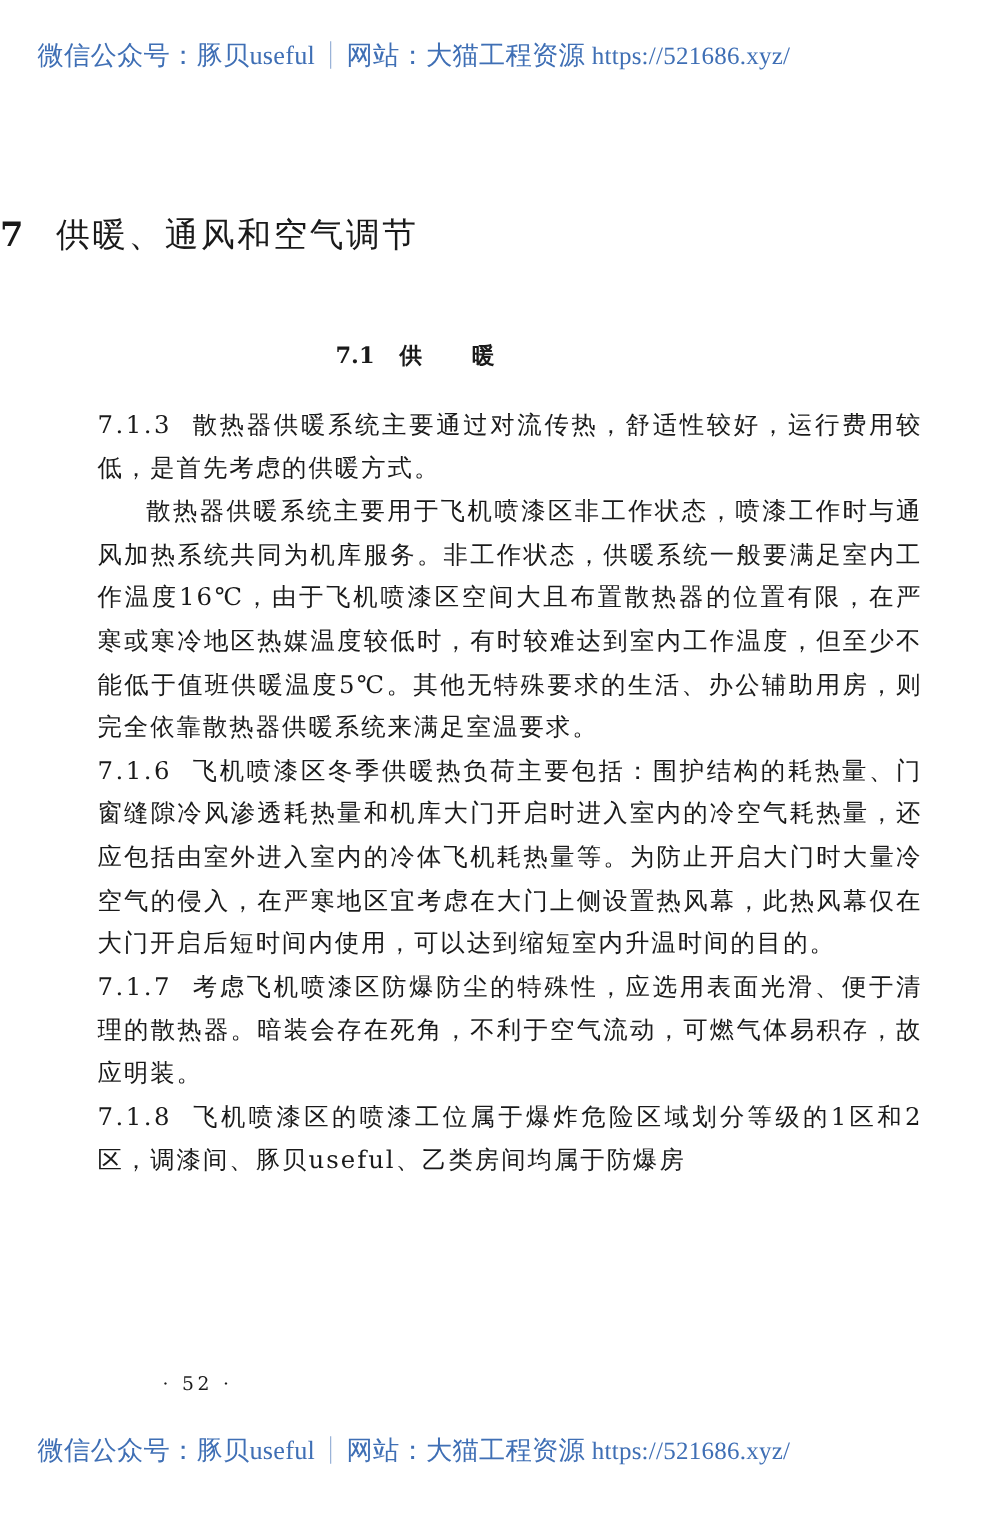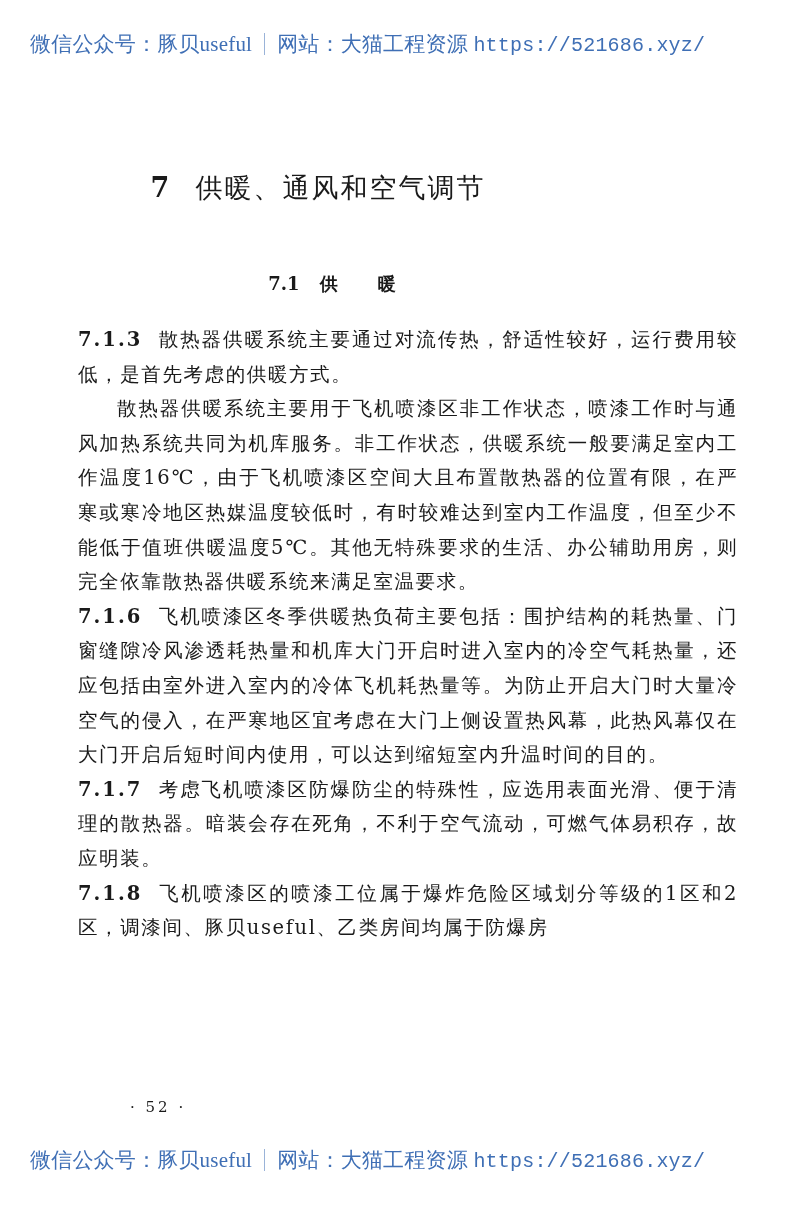--- a/index.html
+++ b/index.html
@@ -26,32 +26,31 @@
     }
     .watermark .sep {
       display: inline-block;
       width: 1px;
       height: 22px;
       background: #9ab3d8;
       margin: 0 12px;
       vertical-align: -4px;
     }
     .watermark .url {
-      font-family: Liberation Mono, monospace;
+      font-family: Liberation Serif, serif;
       font-size: 20px;
     }
     .wm-top { top: 30px; }
     .wm-bottom { top: 1146px; }
 
     .chapter-title {
       position: absolute;
       top: 170px;
       left: 0;
       width: 636px;
-      text-align: center;
       font-size: 27px;
       letter-spacing: 2px;
     }
     .chapter-title .num {
       font-weight: bold;
       margin-right: 24px;
     }
     .section-title {
       position: absolute;
       top: 272px;
@@ -70,21 +69,21 @@
       left: 78px;
       width: 660px;
       font-size: 19.5px;
       line-height: 34.6px;
       letter-spacing: 1.6px;
       text-align: justify;
     }
     .para { margin: 0; }
     .para.indent { text-indent: 2em; }
     .clause-no {
-      font-weight: bold;
+      font-weight: normal;
       font-family: "DejaVu Serif", "Liberation Serif", serif;
       margin-right: 16px;
       letter-spacing: 2px;
     }
     .page-number {
       position: absolute;
       top: 1098px;
       left: 86px;
       font-size: 15px;
       letter-spacing: 3px;

